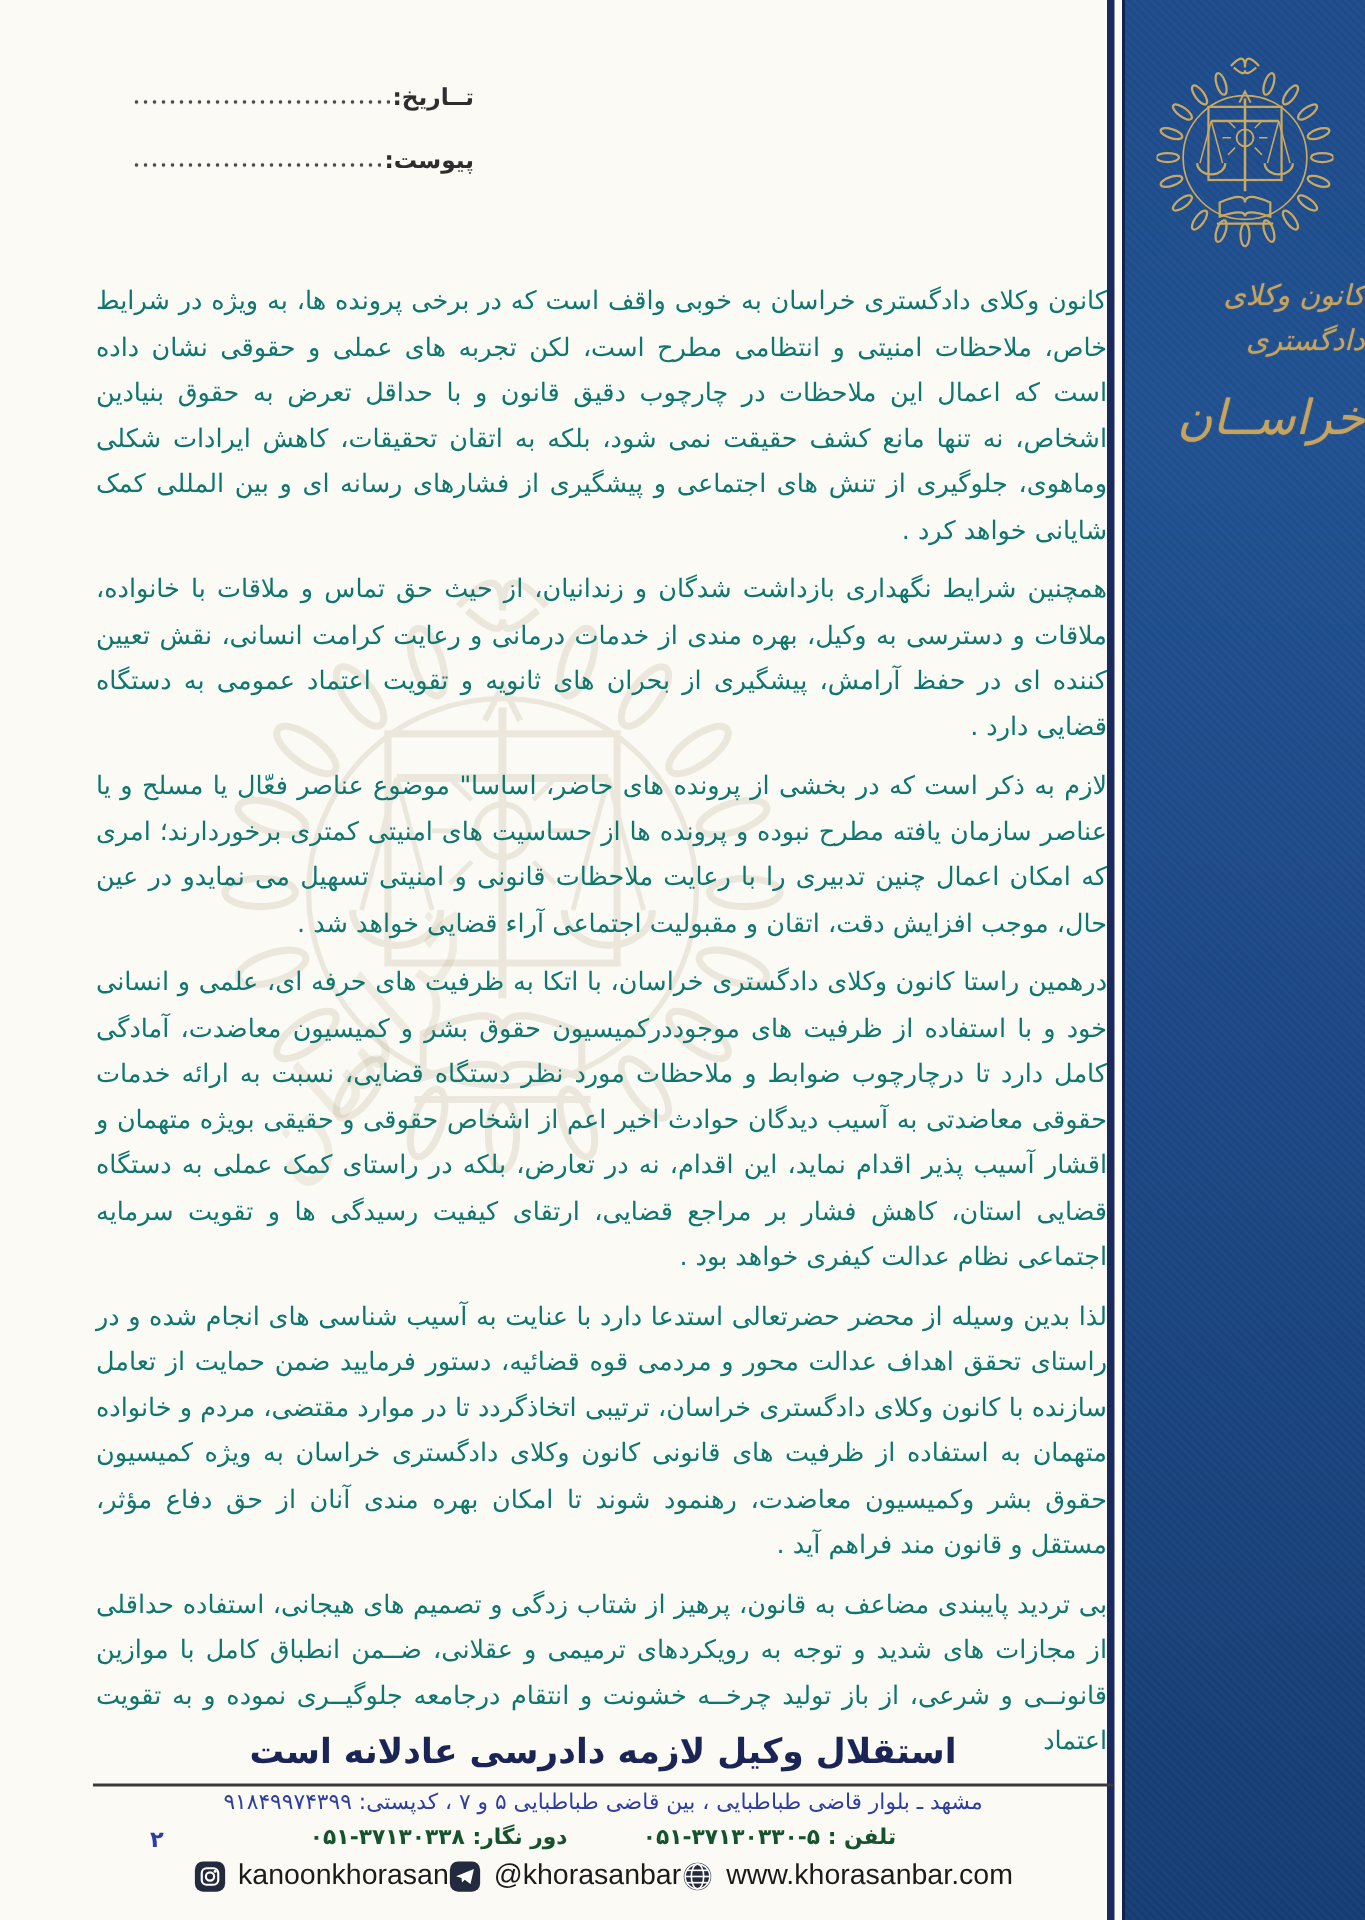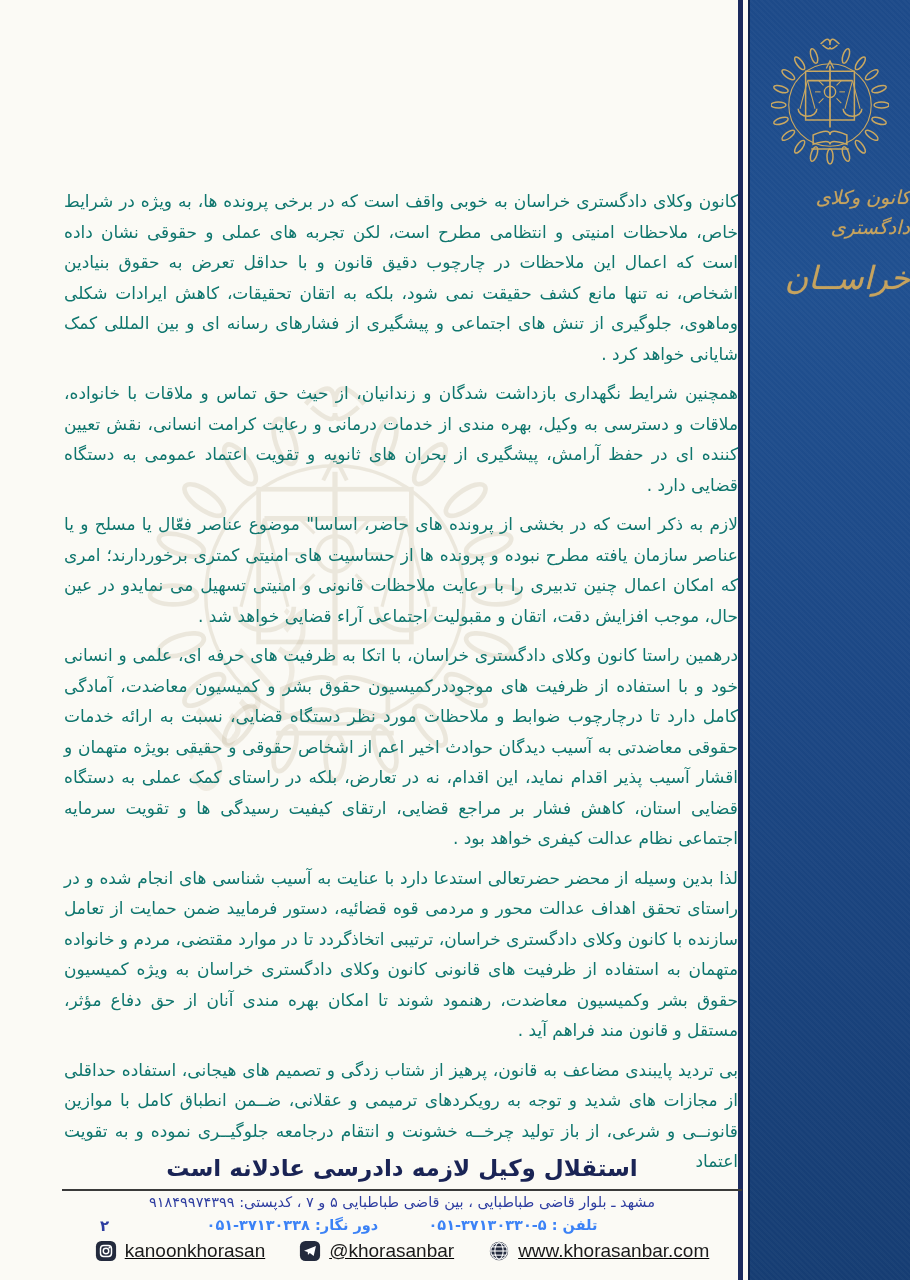--- a/index.html
+++ b/index.html
@@ -40,28 +40,28 @@
              font-size:17px;line-height:30.5px;color:#0f766e;text-align:justify;}
   .body-text p{margin:0 0 9px 0;}
 
   
   .slogan{position:absolute;top:1155px;left:64px;width:676px;text-align:center;direction:rtl;
           font-size:23px;font-weight:bold;color:#1a2455;}
   .footer-rule{position:absolute;top:1189px;left:62px;width:680px;border-top:2px solid #3a3a3a;}
   .addr{position:absolute;top:1194px;left:64px;width:676px;direction:rtl;text-align:center;
         font-size:14.5px;font-weight:normal;color:#2e3da0;}
   .tel-row{position:absolute;top:1217px;left:64px;width:676px;direction:rtl;text-align:center;
-        font-size:14.5px;font-weight:bold;color:#3b82f6;}
+        font-size:14.5px;font-weight:bold;color:#14532d;}
   .tel-row .gap{display:inline-block;width:40px;}
   .page-num{position:absolute;top:1217px;left:100px;font-size:15px;font-weight:bold;color:#2e3da0;}
   .num{unicode-bidi:embed;}
 
   
   .social{position:absolute;top:1240px;left:64px;width:676px;display:flex;justify-content:center;
-          align-items:flex-end;gap:34px;direction:ltr;text-decoration:underline;}
+          align-items:flex-end;direction:ltr;}
   .social-item{display:flex;align-items:center;gap:8px;color:#1d2340;
                font-family:"Liberation Sans",sans-serif;font-size:19px;color:#1b1b1b;}
   .sicon{width:22px;height:22px;flex:0 0 auto;}
 </style>
 </head>
 <body>
 
 <svg width="0" height="0" style="position:absolute">
   <defs>
     <g id="emblem-def" fill="none" stroke="currentColor" stroke-width="2">
@@ -135,20 +135,28 @@
     <svg class="emblem" viewBox="0 0 120 160">
       <use href="#emblem-def"></use>
     </svg>
     <div class="org-name">
       <span class="l1">کانون وکلای دادگستری</span>
       <span class="l2">خراســان</span>
     </div>
   </div>
 
   <div class="lh">
+    <div class="lh-row">
+      <span class="lh-label">تــاریخ:</span>
+      <span class="lh-dots"></span>
+    </div>
+    <div class="lh-row">
+      <span class="lh-label">پیوست:</span>
+      <span class="lh-dots"></span>
+    </div>
   </div>
 
   <div class="body-text">
     <p>کانون وکلای دادگستری خراسان به خوبی واقف است که در برخی پرونده ها، به ویژه در شرایط خاص، ملاحظات امنیتی و انتظامی مطرح است، لکن تجربه های عملی و حقوقی نشان داده است که اعمال این ملاحظات در چارچوب دقیق قانون و با حداقل تعرض به حقوق بنیادین اشخاص، نه تنها مانع کشف حقیقت نمی شود، بلکه به اتقان تحقیقات، کاهش ایرادات شکلی وماهوی، جلوگیری از تنش های اجتماعی و پیشگیری از فشارهای رسانه ای و بین المللی کمک شایانی خواهد کرد .</p>
     <p>همچنین شرایط نگهداری بازداشت شدگان و زندانیان، از حیث حق تماس و ملاقات با خانواده، ملاقات و دسترسی به وکیل، بهره مندی از خدمات درمانی و رعایت کرامت انسانی، نقش تعیین کننده ای در حفظ آرامش، پیشگیری از بحران های ثانویه و تقویت اعتماد عمومی به دستگاه قضایی دارد .</p>
     <p>لازم به ذکر است که در بخشی از پرونده های حاضر، اساسا" موضوع عناصر فعّال یا مسلح و یا عناصر سازمان یافته مطرح نبوده و پرونده ها از حساسیت های امنیتی کمتری برخوردارند؛ امری که امکان اعمال چنین تدبیری را با رعایت ملاحظات قانونی و امنیتی تسهیل می نمایدو در عین حال، موجب افزایش دقت، اتقان و مقبولیت اجتماعی آراء قضایی خواهد شد .</p>
     <p>درهمین راستا کانون وکلای دادگستری خراسان، با اتکا به ظرفیت های حرفه ای، علمی و انسانی خود و با استفاده از ظرفیت های موجوددرکمیسیون حقوق بشر و کمیسیون معاضدت، آمادگی کامل دارد تا درچارچوب ضوابط و ملاحظات مورد نظر دستگاه قضایی، نسبت به ارائه خدمات حقوقی معاضدتی به آسیب دیدگان حوادث اخیر اعم از اشخاص حقوقی و حقیقی بویژه متهمان و اقشار آسیب پذیر اقدام نماید، این اقدام، نه در تعارض، بلکه در راستای کمک عملی به دستگاه قضایی استان، کاهش فشار بر مراجع قضایی، ارتقای کیفیت رسیدگی ها و تقویت سرمایه اجتماعی نظام عدالت کیفری خواهد بود .</p>
     <p>لذا بدین وسیله از محضر حضرتعالی استدعا دارد با عنایت به آسیب شناسی های انجام شده و در راستای تحقق اهداف عدالت محور و مردمی قوه قضائیه، دستور فرمایید ضمن حمایت از تعامل سازنده با کانون وکلای دادگستری خراسان، ترتیبی اتخاذگردد تا در موارد مقتضی، مردم و خانواده متهمان به استفاده از ظرفیت های قانونی کانون وکلای دادگستری خراسان به ویژه کمیسیون حقوق بشر وکمیسیون معاضدت، رهنمود شوند تا امکان بهره مندی آنان از حق دفاع مؤثر، مستقل و قانون مند فراهم آید .</p>
     <p>بی تردید پایبندی مضاعف به قانون، پرهیز از شتاب زدگی و تصمیم های هیجانی، استفاده حداقلی از مجازات های شدید و توجه به رویکردهای ترمیمی و عقلانی، ضــمن انطباق کامل با موازین قانونــی و شرعی، از باز تولید چرخــه خشونت و انتقام درجامعه جلوگیــری نموده و به تقویت اعتماد</p>
   </div>

